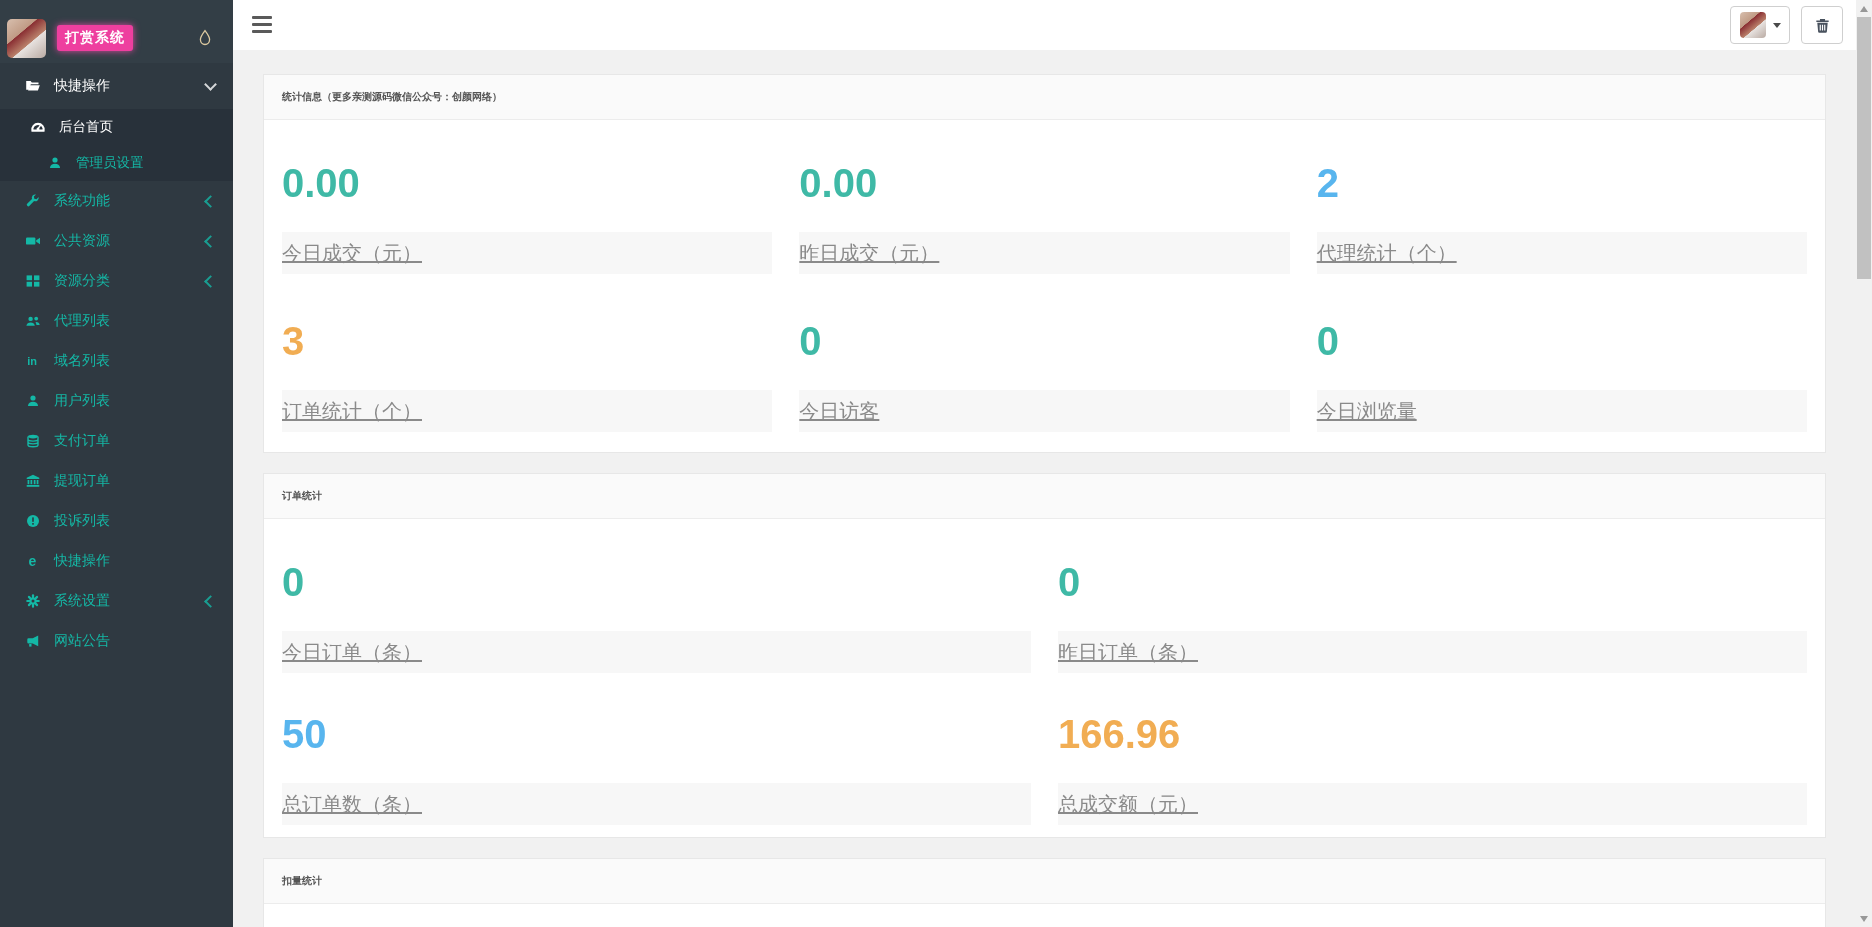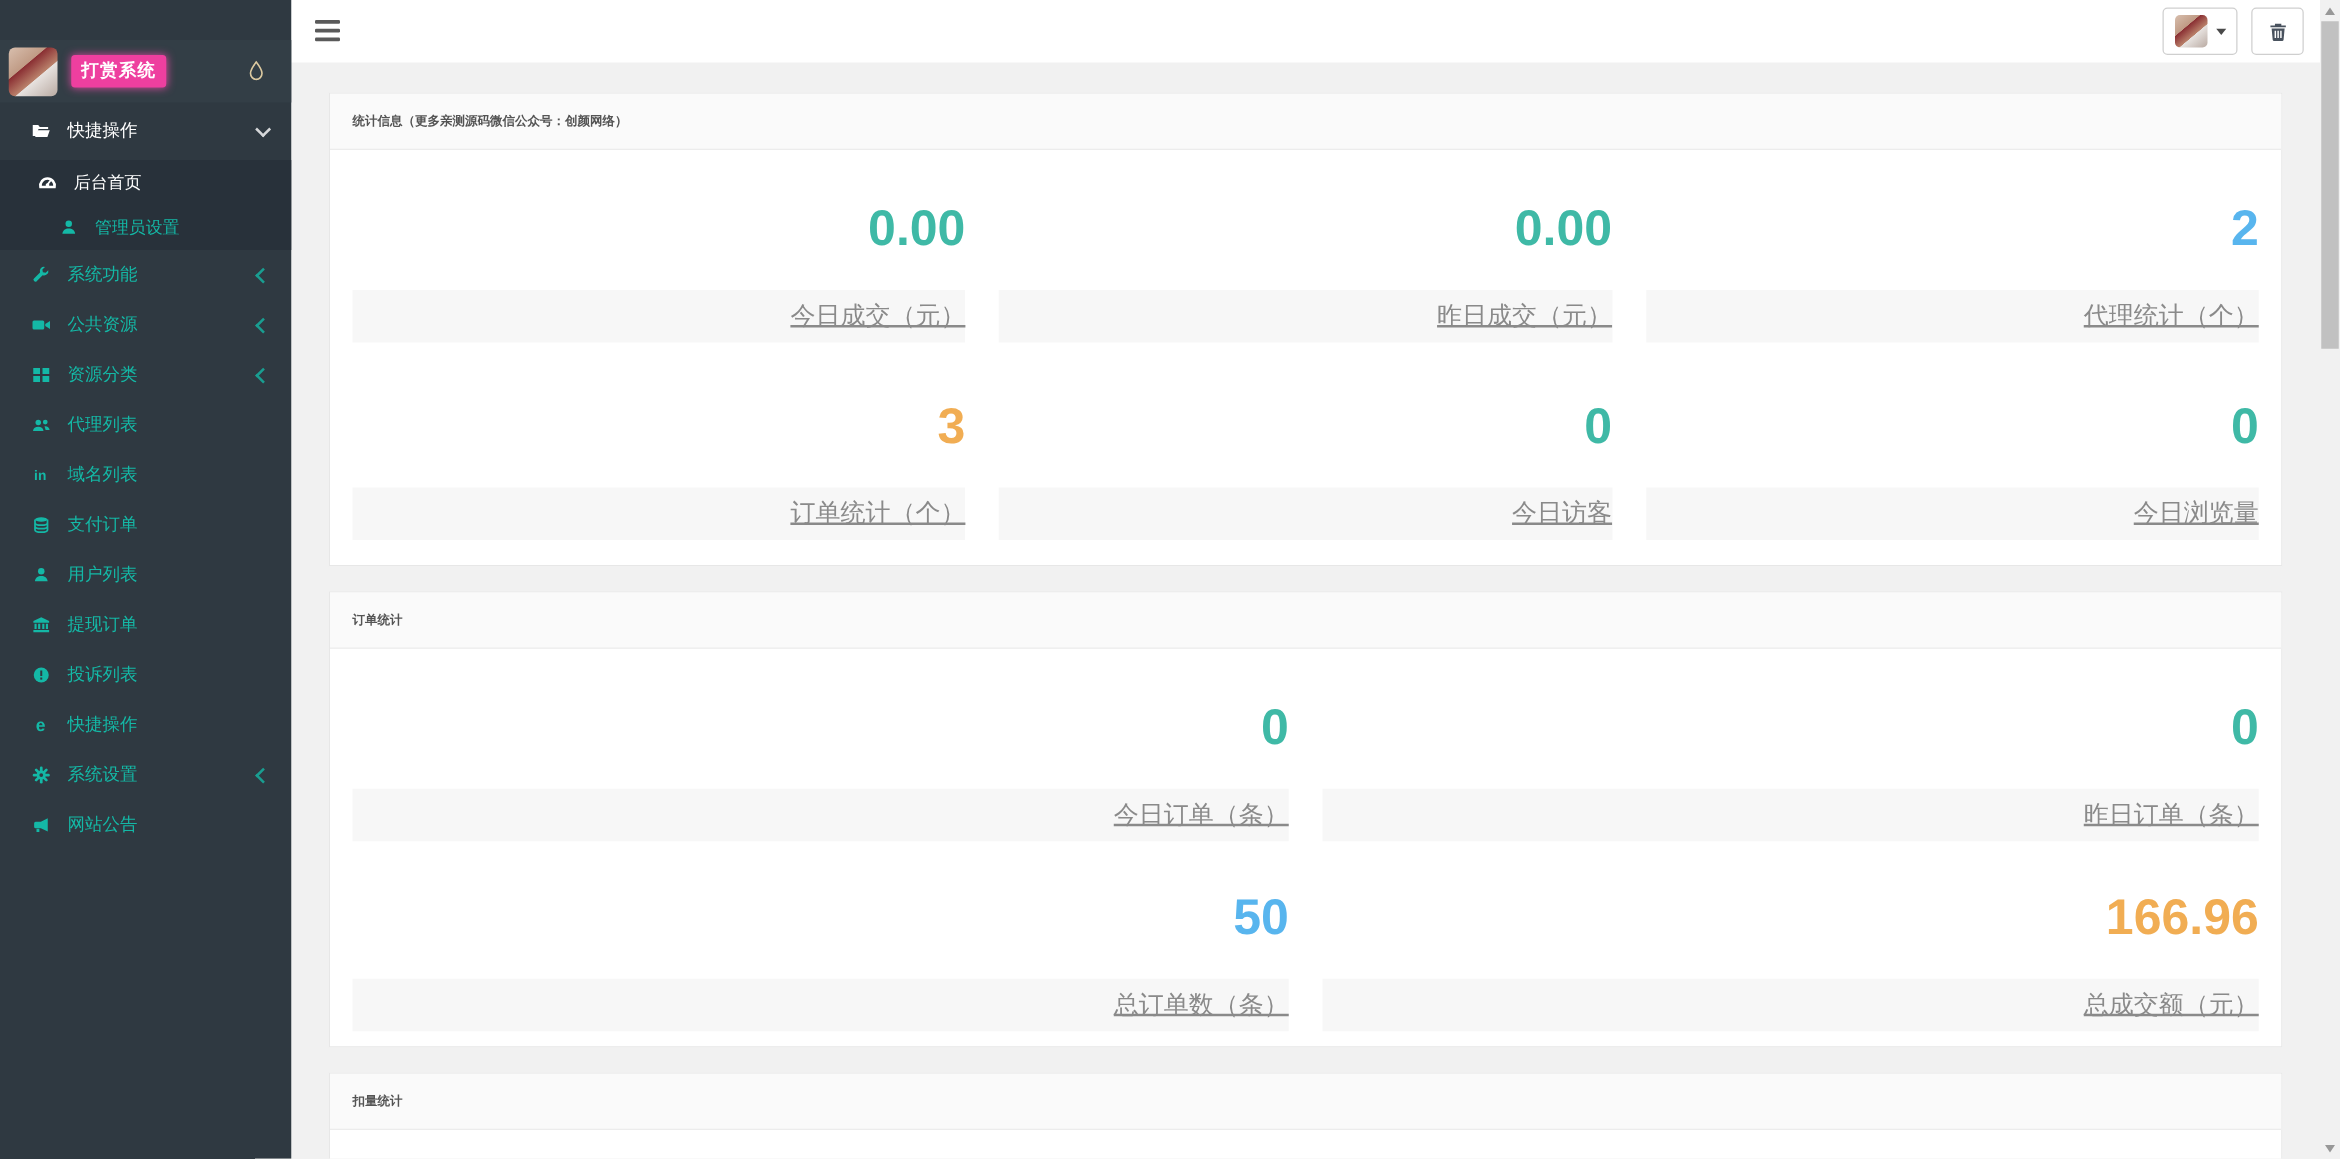--- a/index.html
+++ b/index.html
@@ -3,21 +3,21 @@
 <meta charset="utf-8">
 <style>
   html,body{margin:0;padding:0;}
   body{
     width:1872px;height:927px;position:relative;overflow:hidden;
     font-family:"Liberation Sans","DejaVu Sans",sans-serif;
     background:#f1f1f1;-webkit-font-smoothing:antialiased;
   }
   
   .sidebar{position:absolute;left:0;top:0;bottom:0;width:233px;background:#2f3941;z-index:3;}
-  .brand{height:50px;background:#333e46;display:flex;align-items:center;padding:0 20px 0 7px;margin-top:32px;}
+  .brand{height:50px;background:#333e46;display:flex;align-items:center;padding:13px 20px 0 7px;}
   .brand-avatar{width:39px;height:39px;border-radius:5px;flex:0 0 auto;
     background:linear-gradient(140deg,#d8bfae 0%,#c09b85 35%,#8a2f33 36%,#b9806a 60%,#e7e2df 61%,#b9aaa2 100%);}
   .brand-title{margin-left:11px;background:#ee3f9f;color:#fff;font-size:14px;font-weight:bold;
     padding:4px 8px;border-radius:3px;letter-spacing:1px;box-shadow:0 0 7px rgba(244,76,173,.85);}
   .brand-drop{margin-left:auto;display:flex;}
   .nav{padding-top:0;}
   .nav-item{height:40px;display:flex;align-items:center;padding:0 18px 0 24px;
     color:#14b8a6;font-size:14px;cursor:pointer;}
   .nav-item.group{height:46px;color:#fff;}
   .nav-icon{width:17px;height:16px;margin-right:13px;display:inline-flex;align-items:flex-end;justify-content:center;flex:0 0 auto;}
@@ -45,21 +45,21 @@
     padding:24px 30px 0 30px;overflow:hidden;box-sizing:border-box;}
   .card{background:#fff;border:1px solid #e7e7e7;margin-bottom:20px;}
   .card-header{background:#fafafa;border-bottom:1px solid #ececec;padding:15px 18px;
     font-size:10px;font-weight:bold;color:#545454;}
   .card-body{padding:26px 18px 20px 18px;}
   .grid{display:grid;gap:30px 27px;}
   .cols-3{grid-template-columns:repeat(3,1fr);}
   .cols-2{grid-template-columns:repeat(2,1fr);}
   .card-orders .card-body{padding-bottom:12px;}
   .card-orders .grid{gap:24px 27px;}
-  .stat{text-align:right;}
+  .stat{text-align:left;}
   .stat-value{font-size:40px;line-height:46px;font-weight:bold;margin:14px 0 26px 0;}
   .stat-label{background:#f7f7f7;height:42px;line-height:42px;font-size:20px;color:#8a8a8a;text-decoration:underline;}
   .card-cut .card-body{height:40px;padding:0;}
   
   .scrollbar{position:absolute;right:0;top:0;bottom:0;width:16px;background:#f1f1f1;z-index:5;}
   .sb-btn{position:absolute;left:0;width:16px;height:17px;display:flex;align-items:center;justify-content:center;cursor:pointer;}
   .sb-up{top:0;}
   .sb-down{bottom:0;}
   .tri-up{width:0;height:0;border-left:4px solid transparent;border-right:4px solid transparent;border-bottom:6px solid #989898;}
   .tri-down{width:0;height:0;border-left:4px solid transparent;border-right:4px solid transparent;border-top:6px solid #989898;}
@@ -167,36 +167,36 @@
             <text x="2.3" y="12.2" font-size="11" font-weight="700" fill="currentColor">in</text>
           </svg>
         </span>
         <span class="nav-label">域名列表</span>
 
       </div>
 
       <div class="nav-item">
         <span class="nav-icon">
           <svg viewBox="0 0 16 16" width="16" height="16" fill="currentColor">
+            <circle cx="8" cy="5" r="2.6"></circle>
+            <path d="M2.9 13c.3-2.8 2.4-4.2 5.1-4.2s4.8 1.4 5.1 4.2z"></path>
+          </svg>
+        </span>
+        <span class="nav-label">用户列表</span>
+
+      </div>
+
+      <div class="nav-item">
+        <span class="nav-icon">
+          <svg viewBox="0 0 16 16" width="16" height="16" fill="currentColor">
             <ellipse cx="8" cy="3.6" rx="5" ry="1.8"></ellipse>
             <path d="M3 3.6v2.7c0 1 2.2 1.8 5 1.8s5-.8 5-1.8V3.6M3 6.4v2.7c0 1 2.2 1.8 5 1.8s5-.8 5-1.8V6.4M3 9.2v2.7c0 1 2.2 1.8 5 1.8s5-.8 5-1.8V9.2" fill="none" stroke="currentColor" stroke-width="1.4"></path>
           </svg>
         </span>
         <span class="nav-label">支付订单</span>
-
-      </div>
-
-      <div class="nav-item">
-        <span class="nav-icon">
-          <svg viewBox="0 0 16 16" width="16" height="16" fill="currentColor">
-            <circle cx="8" cy="5" r="2.6"></circle>
-            <path d="M2.9 13c.3-2.8 2.4-4.2 5.1-4.2s4.8 1.4 5.1 4.2z"></path>
-          </svg>
-        </span>
-        <span class="nav-label">用户列表</span>
 
       </div>
 
       <div class="nav-item">
         <span class="nav-icon">
           <svg viewBox="0 0 16 16" width="16" height="16" fill="currentColor">
             <path d="M8 1.7l6.3 3.1v1.3H1.7V4.8z"></path>
             <rect x="2.6" y="7" width="1.7" height="4.2"></rect>
             <rect x="5.5" y="7" width="1.7" height="4.2"></rect>
             <rect x="8.8" y="7" width="1.7" height="4.2"></rect>

